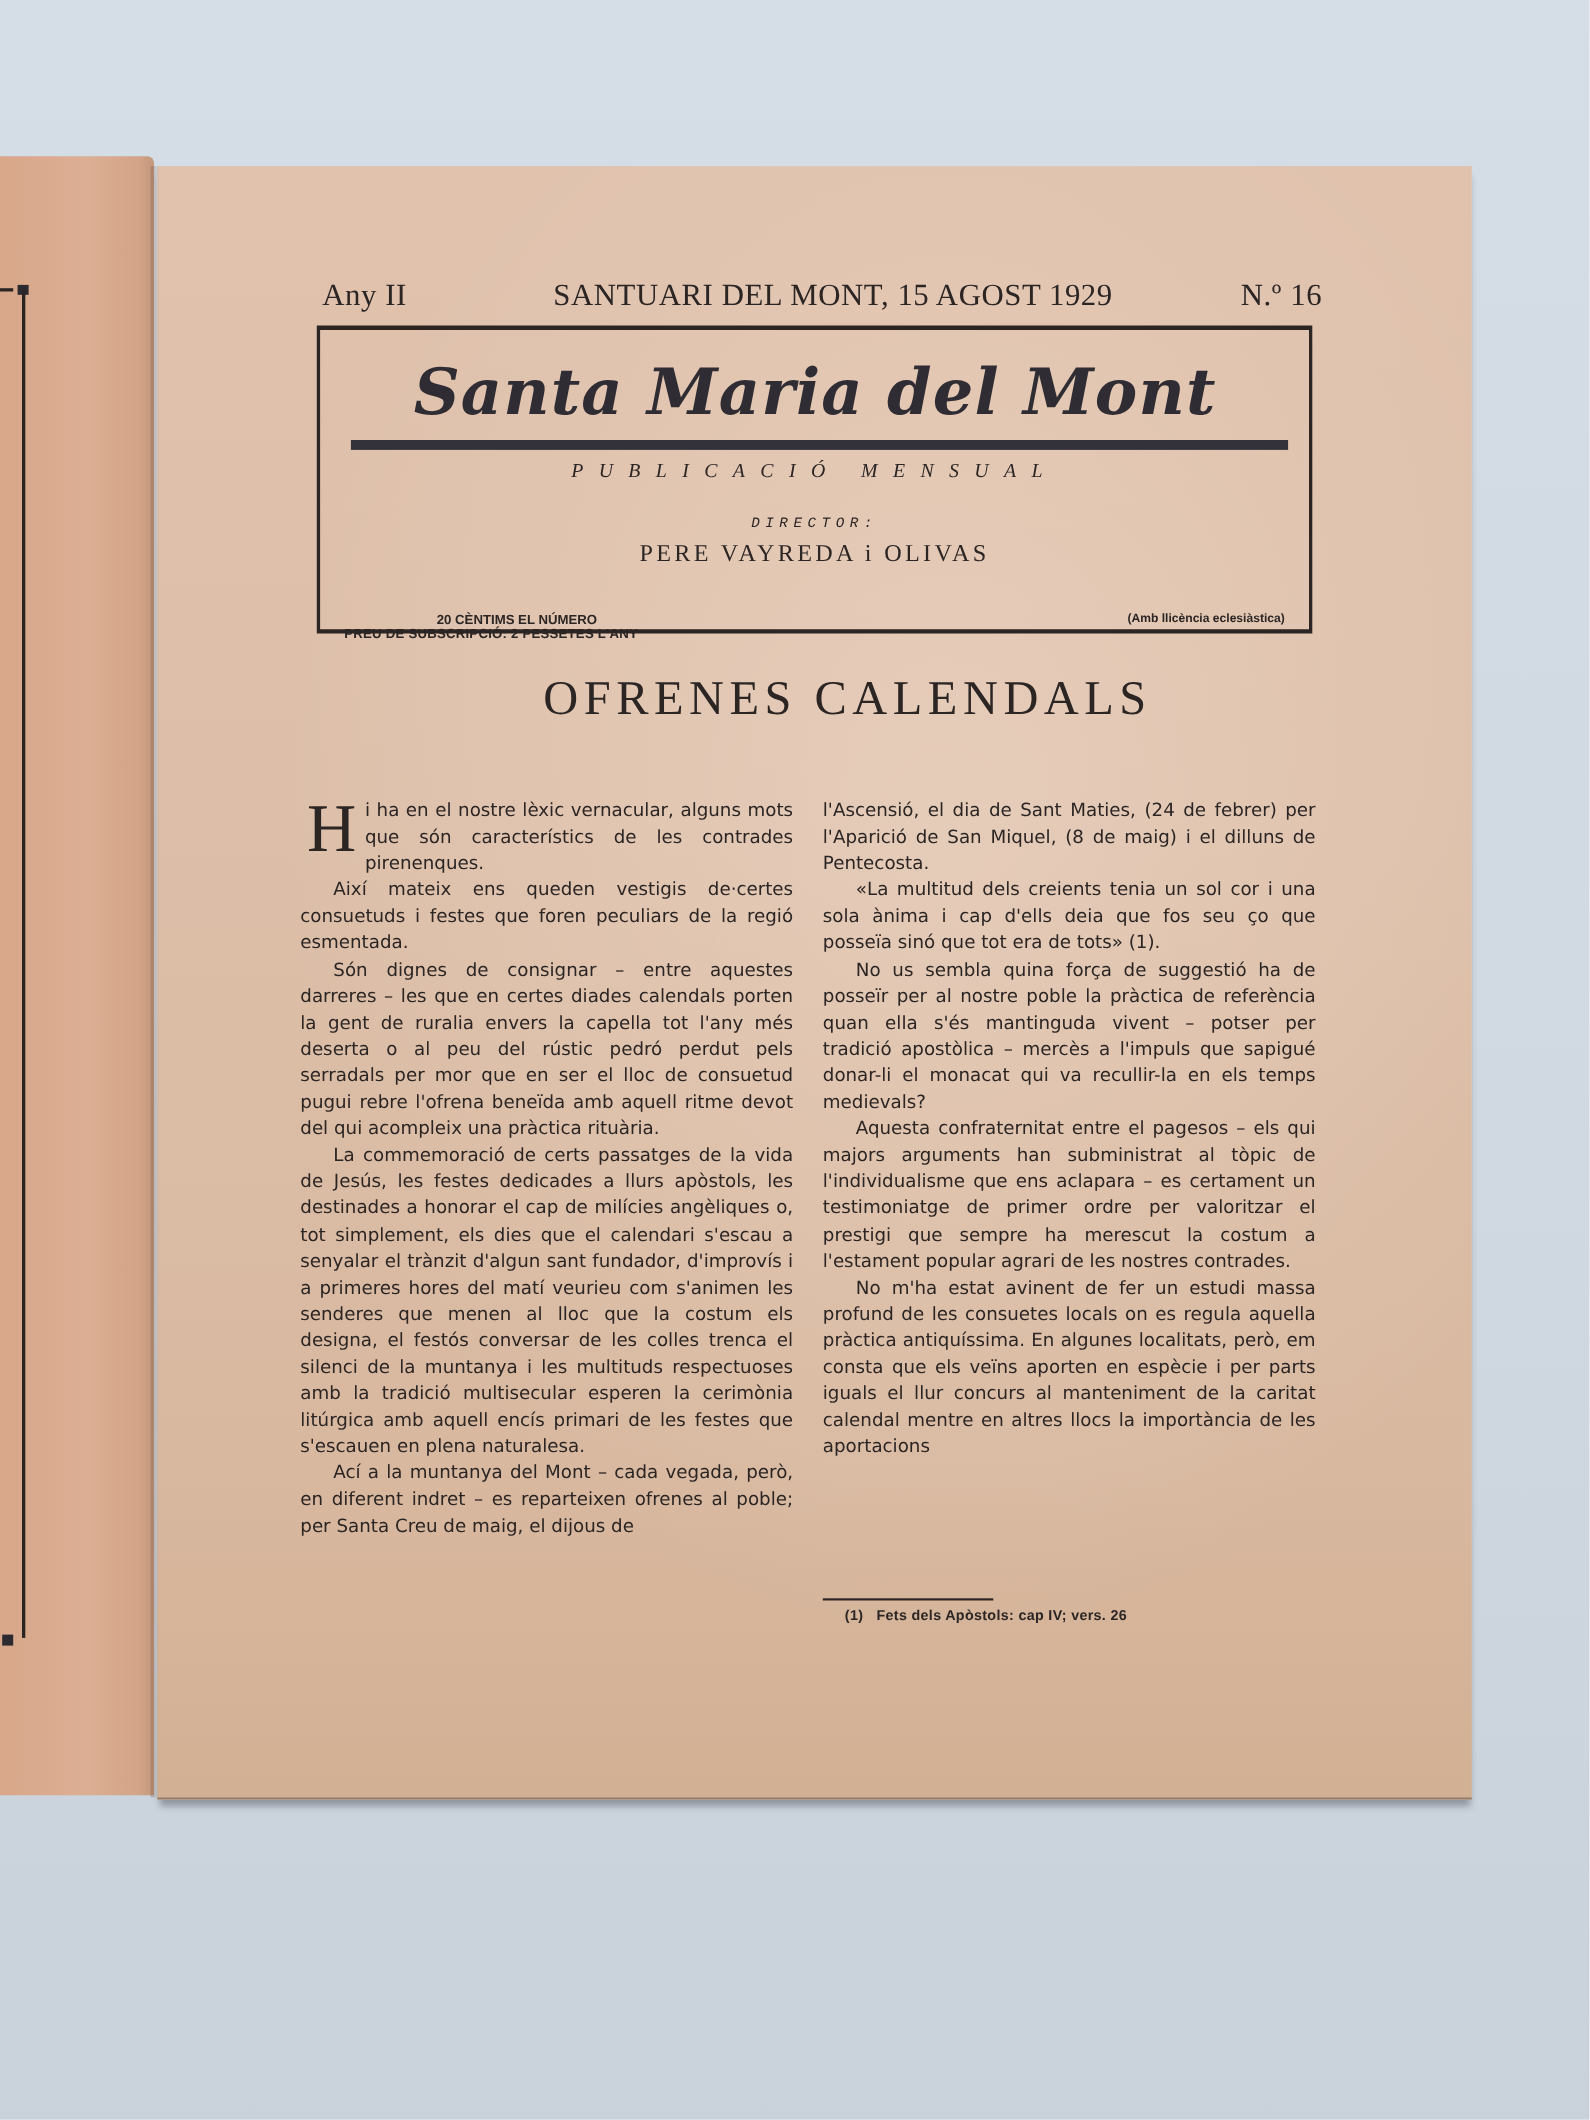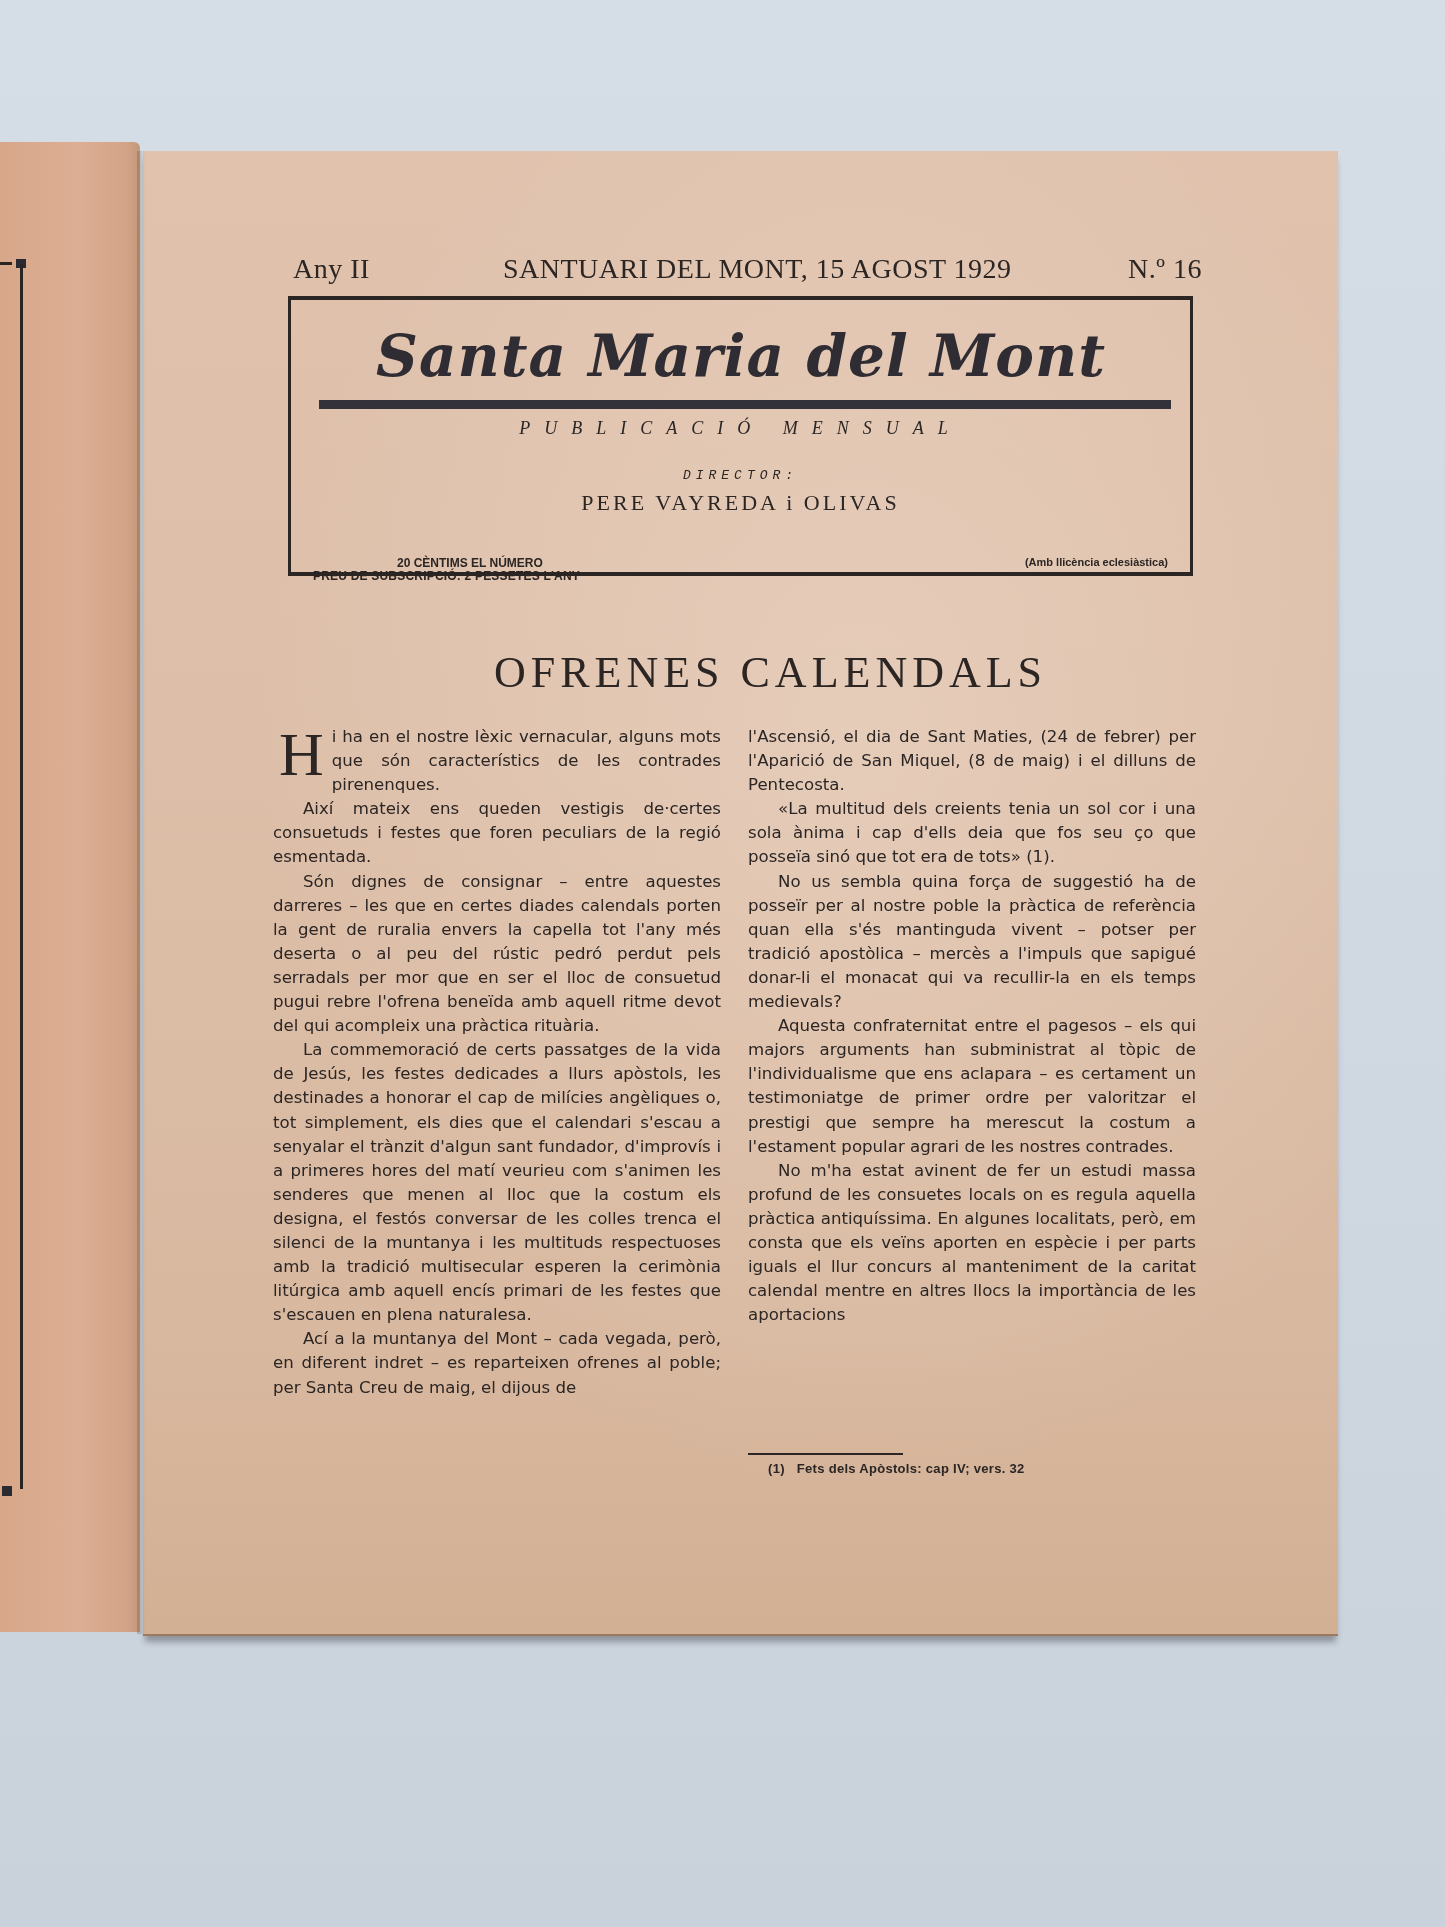--- a/index.html
+++ b/index.html
@@ -70,21 +70,21 @@
   }
   .mh-price2 {
     position: absolute; left: 90px; top: 256px;
     font-family: "Liberation Sans", sans-serif; font-weight: bold; font-size: 12px; margin-left: 16px;
   }
   .mh-license {
     position: absolute; right: 22px; top: 256px;
     font-family: "Liberation Sans", sans-serif; font-weight: bold; font-size: 11px;
   }
   .article-title {
-    position: absolute; left: 0; top: 496px; width: 100%; text-align: center;
+    position: absolute; left: 0; top: 458px; width: 100%; text-align: center;
     font-family: "Liberation Serif", serif; font-size: 44px; letter-spacing: 5px;
     padding-left: 60px; box-sizing: border-box;
   }
   .col {
     position: absolute; top: 574px; width: 448px;
     font-family: "DejaVu Sans", sans-serif; font-size: 16.6px; line-height: 24.1px;
     text-align: justify; color: #2b2524;
   }
   .col-left { left: 130px; }
   .col-right { left: 605px; }
@@ -143,16 +143,16 @@
   <div class="col col-right">
     <p class="first">l'Ascensió, el dia de Sant Maties, (24 de febrer) per l'Aparició de San Miquel, (8 de maig) i el dilluns de Pentecosta.</p>
     <p>«La multitud dels creients tenia un sol cor i una sola ànima i cap d'ells deia que fos seu ço que posseïa sinó que tot era de tots» (1).</p>
     <p>No us sembla quina força de suggestió ha de posseïr per al nostre poble la pràctica de referència quan ella s'és mantinguda vivent – potser per tradició apostòlica – mercès a l'impuls que sapigué donar-li el monacat qui va recullir-la en els temps medievals?</p>
     <p>Aquesta confraternitat entre el pagesos – els qui majors arguments han subministrat al tòpic de l'individualisme que ens aclapara – es certament un testimoniatge de primer ordre per valoritzar el prestigi que sempre ha merescut la costum a l'estament popular agrari de les nostres contrades.</p>
     <p>No m'ha estat avinent de fer un estudi massa profund de les consuetes locals on es regula aquella pràctica antiquíssima. En algunes localitats, però, em consta que els veïns aporten en espècie i per parts iguals el llur concurs al manteniment de la caritat calendal mentre en altres llocs la importància de les aportacions</p>
   </div>
 
   <div class="footnote-rule"></div>
   <div class="footnote">
-    <span>(1)</span><span>Fets dels Apòstols: cap IV; vers. 32</span>
+    <span>(1)</span><span>Fets dels Apòstols: cap IV; vers. 26</span>
   </div>
 
 </div>
 
 </body></html>

